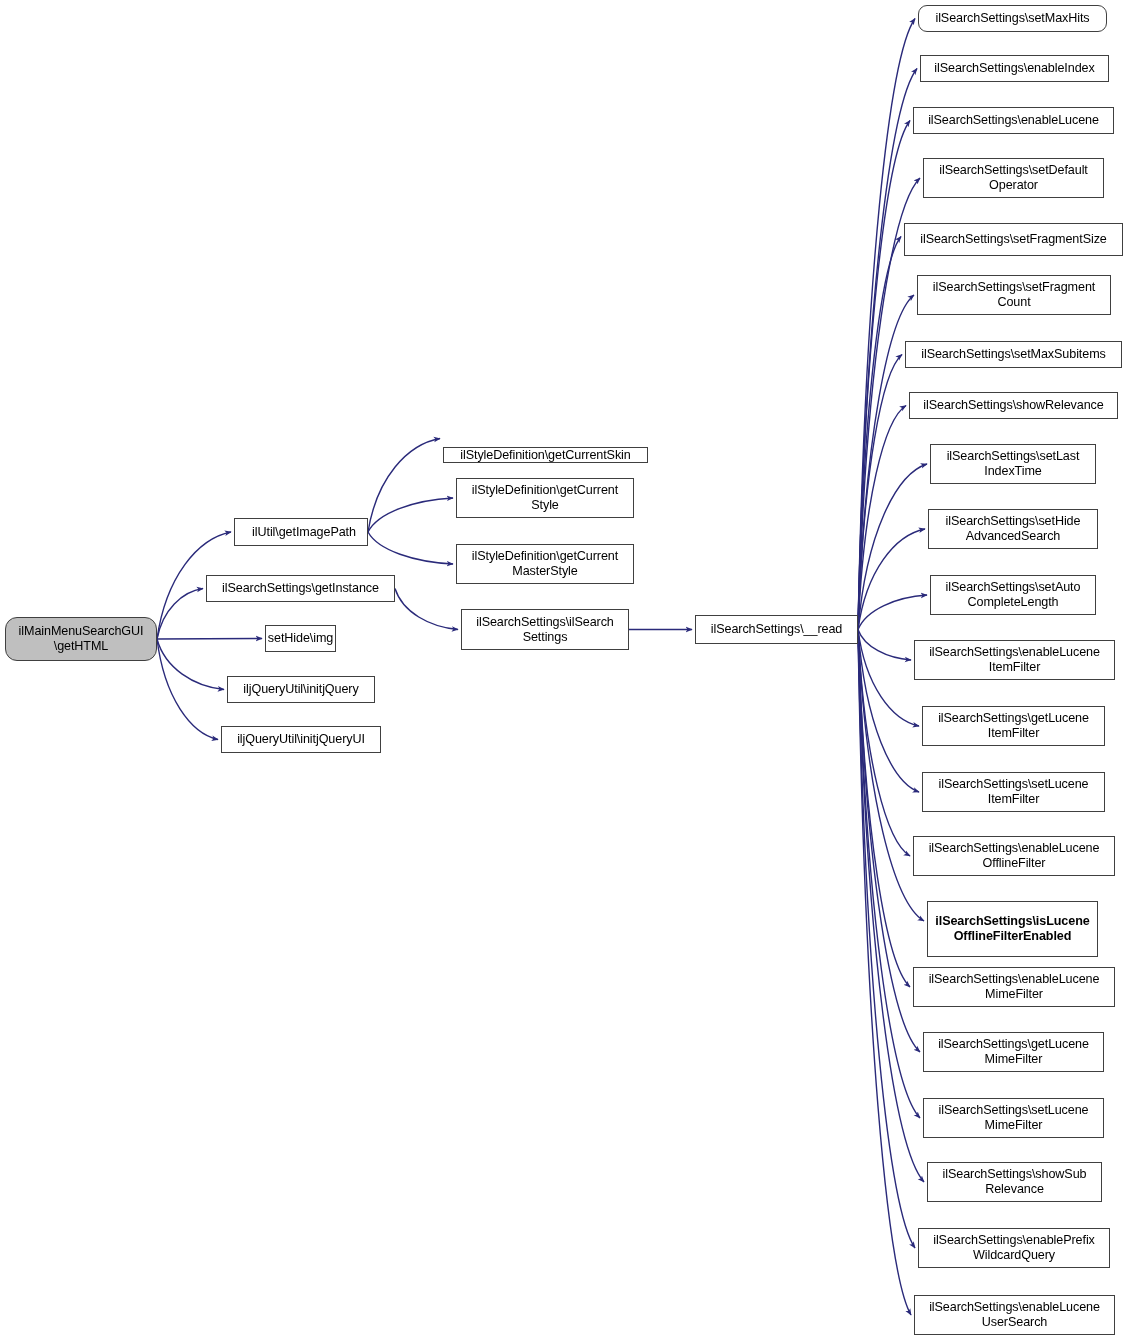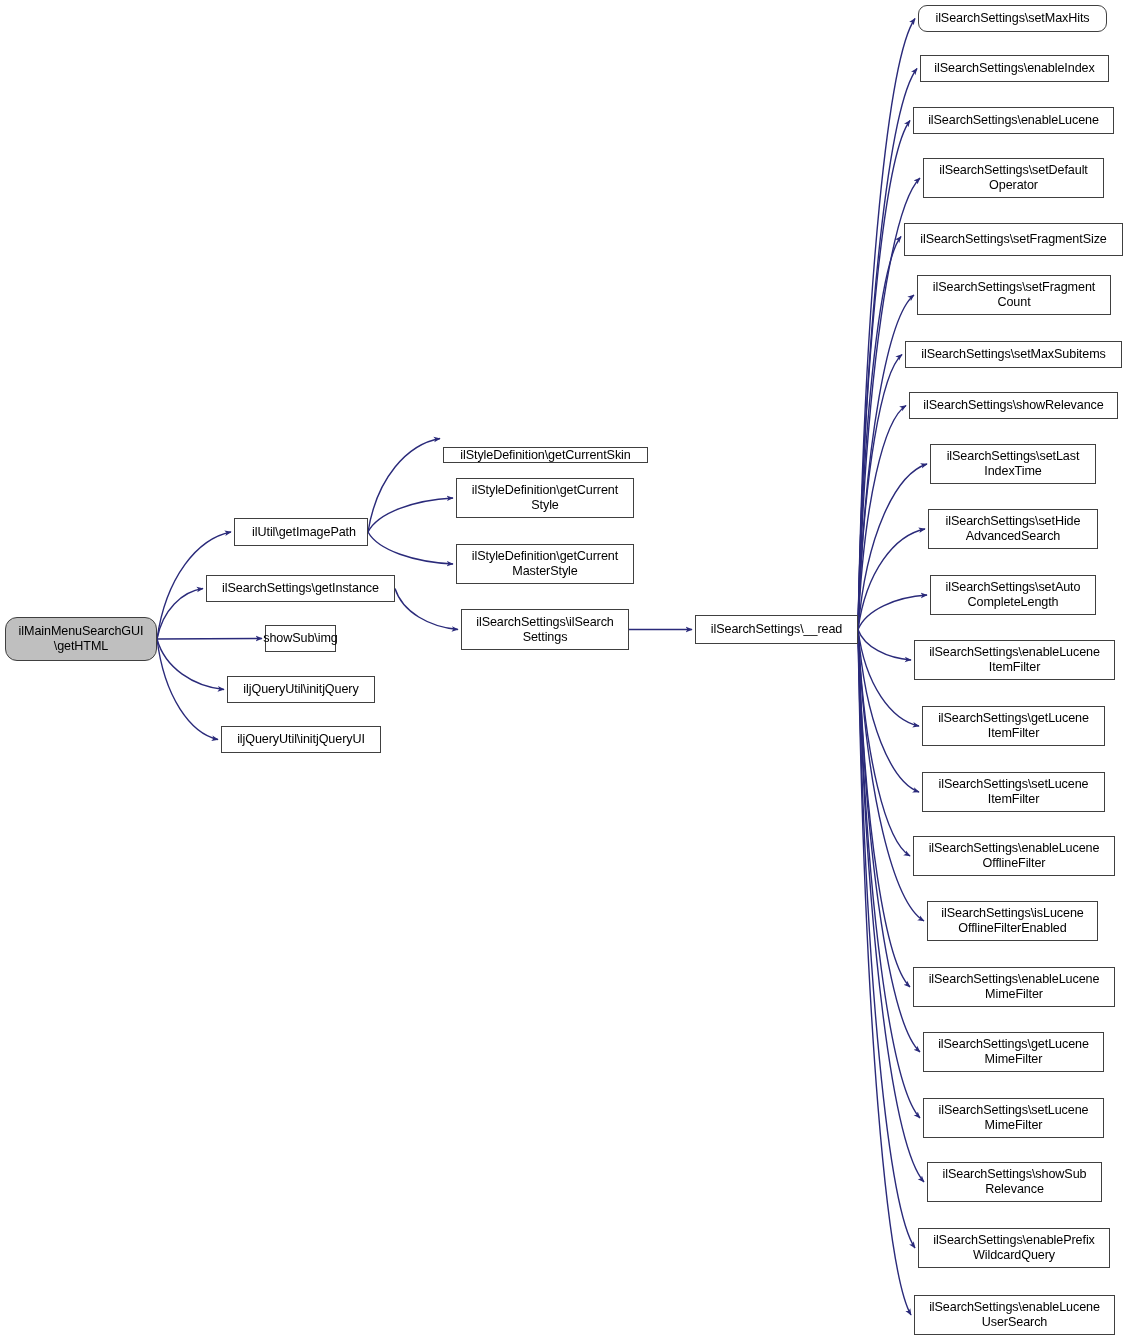--- a/index.html
+++ b/index.html
@@ -79,21 +79,21 @@
       <path d="M 858 629.5 C 865.44 912.8299999999999, 892.1 1088.69, 920 1118" stroke="#2a2a7a" stroke-width="1.4" fill="none" marker-end="url(#arrow)"></path>
       <path d="M 858 629.5 C 865.92 949.95, 894.3 1148.85, 924 1182" stroke="#2a2a7a" stroke-width="1.4" fill="none" marker-end="url(#arrow)"></path>
       <path d="M 858 629.5 C 864.84 988.23, 889.35 1210.89, 915 1248" stroke="#2a2a7a" stroke-width="1.4" fill="none" marker-end="url(#arrow)"></path>
       <path d="M 858 629.5 C 864.36 1027.09, 887.15 1273.87, 911 1315" stroke="#2a2a7a" stroke-width="1.4" fill="none" marker-end="url(#arrow)"></path>
     </svg>
   <div id="nodes">
       <div class="node root" style="left: 5px; top: 617px; width: 152px; height: 44px; border-radius: 12px;"><span>ilMainMenuSearchGUI
 \getHTML</span></div>
       <div class="node" style="left: 234px; top: 518px; width: 134px; height: 28px; padding-left: 8px;"><span>ilUtil\getImagePath</span></div>
       <div class="node" style="left: 206px; top: 575px; width: 189px; height: 27px;"><span>ilSearchSettings\getInstance</span></div>
-      <div class="node" style="left: 265px; top: 625px; width: 71px; height: 27px;"><span>showSub\img</span></div>
+      <div class="node" style="left: 265px; top: 625px; width: 71px; height: 27px;"><span>setHide\img</span></div>
       <div class="node" style="left: 227px; top: 676px; width: 148px; height: 27px;"><span>iljQueryUtil\initjQuery</span></div>
       <div class="node" style="left: 221px; top: 726px; width: 160px; height: 27px;"><span>iljQueryUtil\initjQueryUI</span></div>
       <div class="node" style="left: 443px; top: 425px; width: 205px; height: 16px; margin-top: 22px;"><span>ilStyleDefinition\getCurrentSkin</span></div>
       <div class="node" style="left: 456px; top: 478px; width: 178px; height: 40px;"><span>ilStyleDefinition\getCurrent
 Style</span></div>
       <div class="node" style="left: 456px; top: 544px; width: 178px; height: 40px;"><span>ilStyleDefinition\getCurrent
 MasterStyle</span></div>
       <div class="node" style="left: 461px; top: 609px; width: 168px; height: 41px;"><span>ilSearchSettings\ilSearch
 Settings</span></div>
       <div class="node" style="left: 695px; top: 615px; width: 163px; height: 29px;"><span>ilSearchSettings\__read</span></div>
@@ -114,21 +114,21 @@
       <div class="node" style="left: 930px; top: 575px; width: 166px; height: 40px;"><span>ilSearchSettings\setAuto
 CompleteLength</span></div>
       <div class="node" style="left: 914px; top: 640px; width: 201px; height: 40px;"><span>ilSearchSettings\enableLucene
 ItemFilter</span></div>
       <div class="node" style="left: 922px; top: 706px; width: 183px; height: 40px;"><span>ilSearchSettings\getLucene
 ItemFilter</span></div>
       <div class="node" style="left: 922px; top: 772px; width: 183px; height: 40px;"><span>ilSearchSettings\setLucene
 ItemFilter</span></div>
       <div class="node" style="left: 913px; top: 836px; width: 202px; height: 40px;"><span>ilSearchSettings\enableLucene
 OfflineFilter</span></div>
-      <div class="node" style="left: 927px; top: 901px; width: 171px; height: 40px;"><span>ilSearchSettings\isLucene
+      <div class="node" style="left: 927px; top: 901px; width: 171px; height: 56px; font-weight: bold;"><span>ilSearchSettings\isLucene
 OfflineFilterEnabled</span></div>
       <div class="node" style="left: 913px; top: 967px; width: 202px; height: 40px;"><span>ilSearchSettings\enableLucene
 MimeFilter</span></div>
       <div class="node" style="left: 923px; top: 1032px; width: 181px; height: 40px;"><span>ilSearchSettings\getLucene
 MimeFilter</span></div>
       <div class="node" style="left: 923px; top: 1098px; width: 181px; height: 40px;"><span>ilSearchSettings\setLucene
 MimeFilter</span></div>
       <div class="node" style="left: 927px; top: 1162px; width: 175px; height: 40px;"><span>ilSearchSettings\showSub
 Relevance</span></div>
       <div class="node" style="left: 918px; top: 1228px; width: 192px; height: 40px;"><span>ilSearchSettings\enablePrefix

